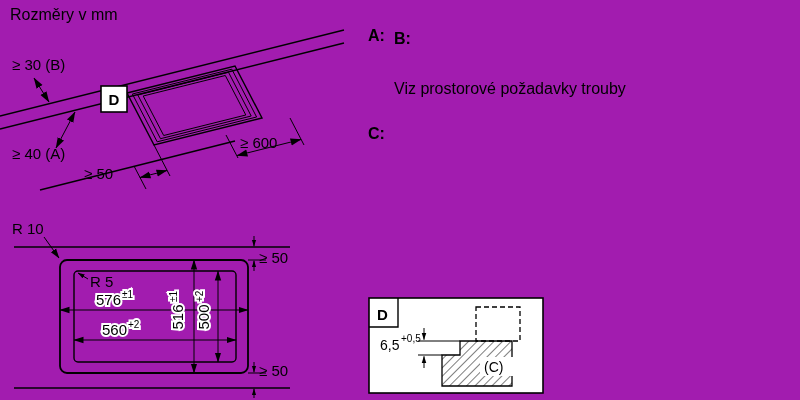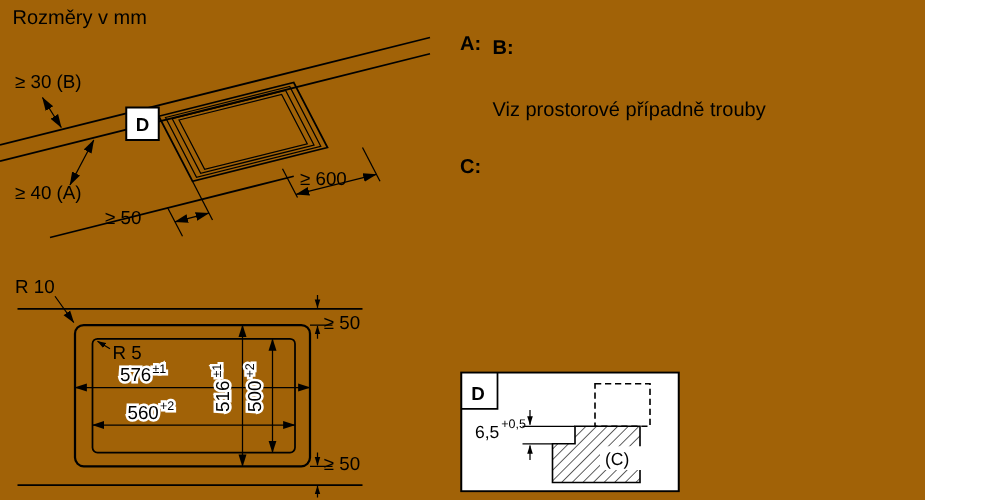--- a/index.html
+++ b/index.html
@@ -1,16 +1,16 @@
 <!DOCTYPE html>
 <html><head>
 <meta charset="utf-8">
 <style>
   html,body{margin:0;padding:0;background:#fff;}
-  #canvas{position:relative;width:740px;height:400px;background:#a16207;overflow:hidden;
+  #canvas{position:relative;width:800px;height:400px;background:#a21caf;overflow:hidden;
           font-family:"Liberation Sans",sans-serif;color:#000;}
   .abs{position:absolute;}
   #title{left:10px;top:6px;font-size:16px;}
   svg{display:block;}
   svg text{font-family:"Liberation Sans",sans-serif;fill:#000;font-size:15px;}
   svg text.sup{font-size:10px;}
   svg text.sm{font-size:14px;}
   svg text.b{font-weight:bold;}
   svg text.halo{stroke:#fff;stroke-width:4px;paint-order:stroke;}
   .ln{stroke:#000;stroke-width:1.4;fill:none;}
@@ -116,21 +116,21 @@
     <g transform="translate(201,104) rotate(-90)">
       <text x="0" y="0" text-anchor="middle" class="halo">500</text>
       <text x="15" y="-6" class="sup halo">+2</text>
     </g>
   </svg>
 
   <div id="notes" class="abs">
     <div class="key">A:</div>
     <div class="key mt-s">B:</div>
     <div class="mt-note"></div>
-    <div class="mt-note">Viz prostorové případně trouby</div>
+    <div class="mt-note">Viz prostorové požadavky trouby</div>
     <div class="key mt-c">C:</div>
   </div>
 
   <svg class="abs" style="left:368px;top:297px" width="176" height="97" viewBox="0 0 176 97">
     <defs>
       <marker id="mD" viewBox="0 0 10 8" markerWidth="7" markerHeight="6" refX="9.5" refY="4" orient="auto-start-reverse">
         <path d="M0,0.8 L10,4 L0,7.2 Z" fill="#000"></path>
       </marker>
       <pattern id="hatchD" width="6" height="6" patternUnits="userSpaceOnUse" patternTransform="rotate(45)">
         <rect width="6" height="6" fill="#fff"></rect>

